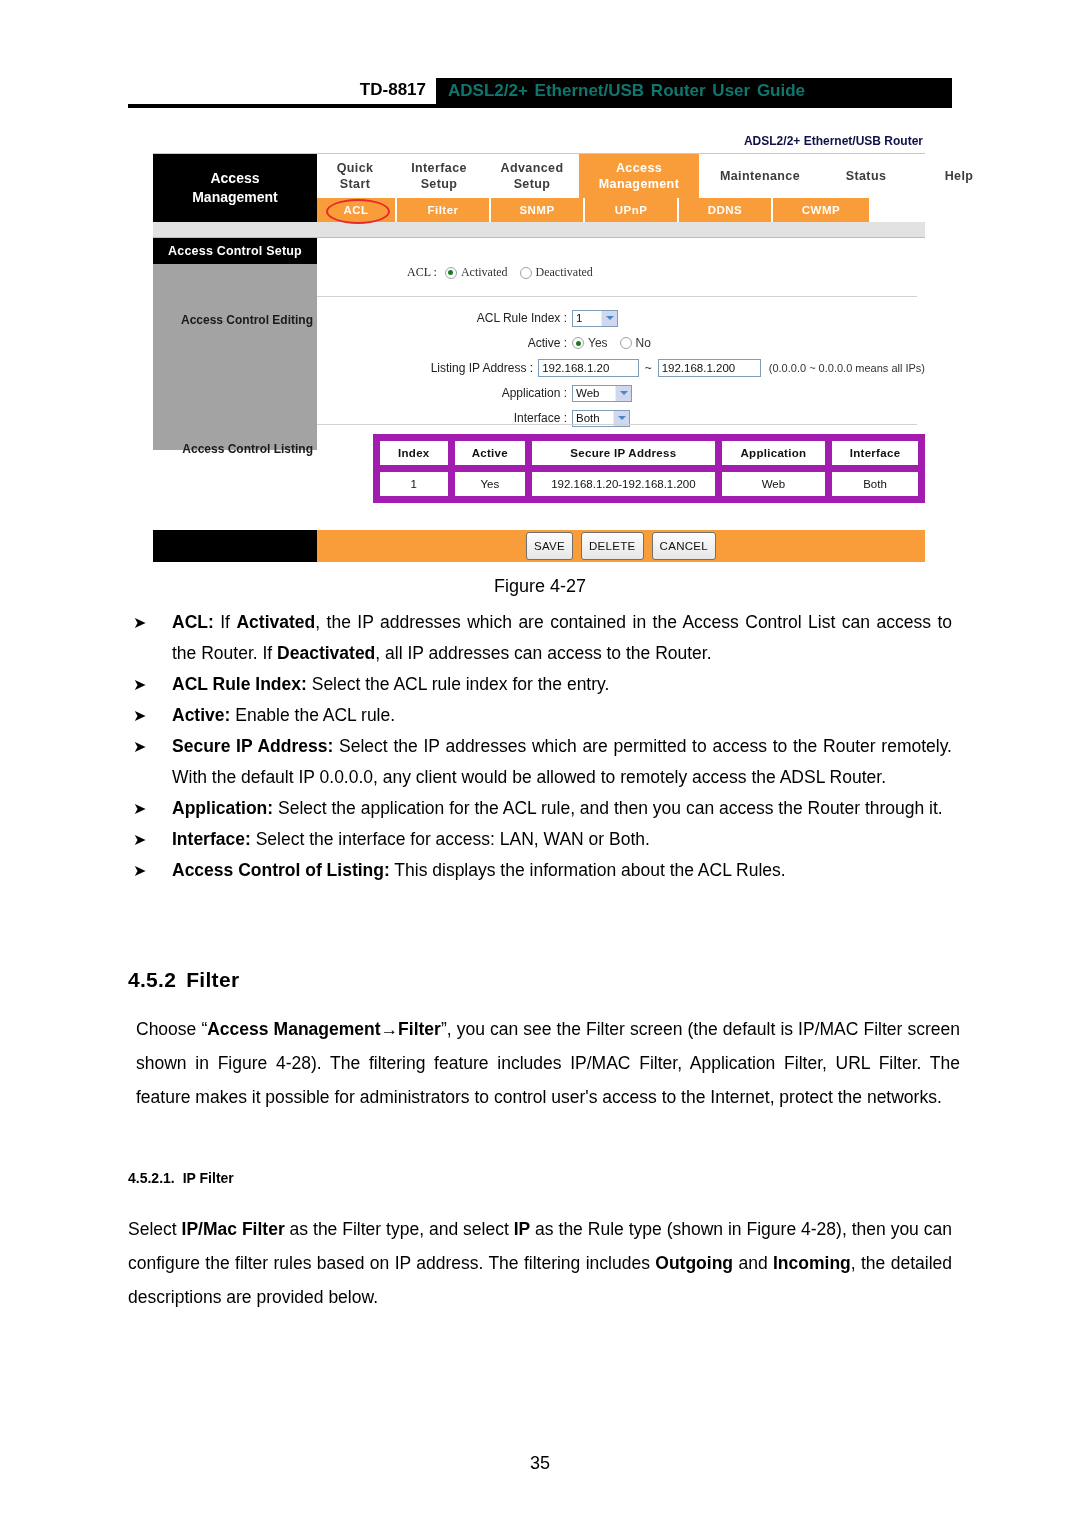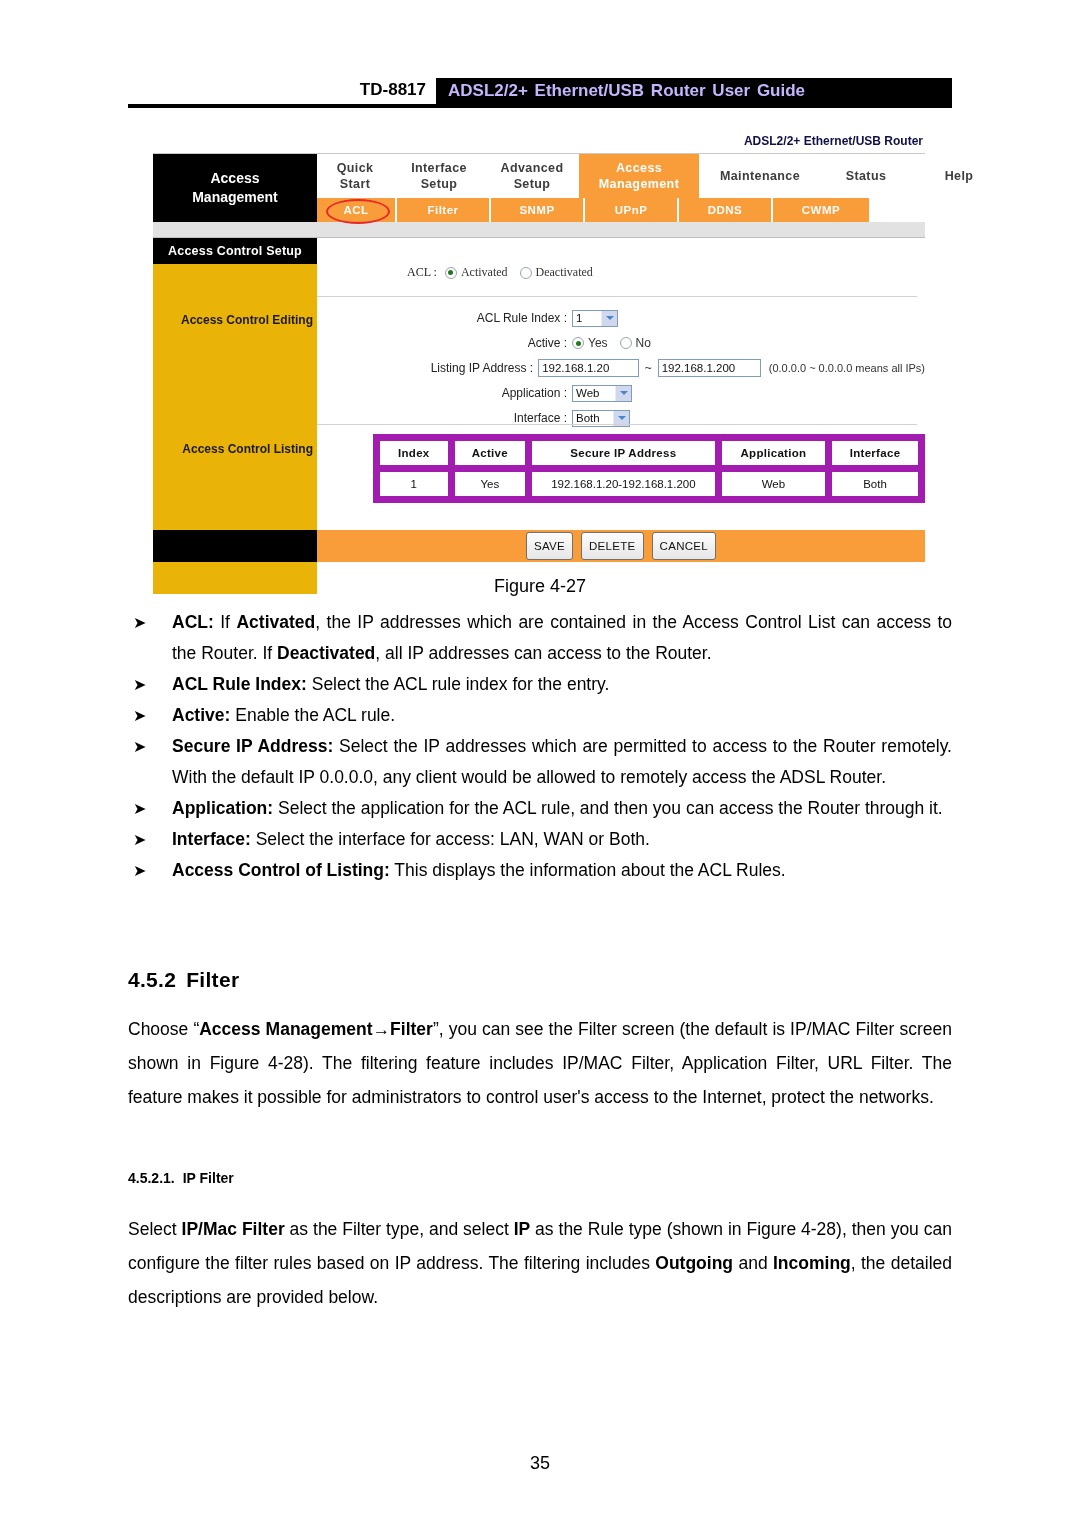--- a/index.html
+++ b/index.html
@@ -46,21 +46,21 @@
     right: 0;
     top: 0;
     width: 516px;
     height: 27px;
     background: #000;
   }
   .doc-header .blackbar span {
     position: absolute;
     left: 12px;
     top: 3px;
-    color: #c4b5fd;
+    color: #0f766e;
     font-size: 17px;
     font-weight: bold;
     white-space: nowrap;
     word-spacing: 2px;
   }
 
   
   .router-shot {
     position: absolute;
     left: 153px;
@@ -186,22 +186,22 @@
 
   
   .router-body {
     position: relative;
     height: 292px;
   }
   .left-panel {
     position: absolute;
     left: 0; top: 0;
     width: 164px;
-    height: 356px;
-    background: #eab308;
+    height: 212px;
+    background: #a3a3a3;
   }
   .lp-title {
     height: 26px;
     background: #000;
     color: #fff;
     font-size: 12.5px;
     font-weight: bold;
     display: flex;
     align-items: center;
     justify-content: center;
@@ -432,21 +432,21 @@
     top: 968px;
     margin: 0;
     font-size: 21px;
     font-weight: bold;
     letter-spacing: 0.3px;
   }
   h2.sec .num { margin-right: 10px; }
 
   .para1 {
     position: absolute;
-    left: 128px;
+    left: 136px;
     top: 1012px;
     width: 824px;
     font-size: 17.5px;
     line-height: 34px;
     text-align: justify;
   }
   h3.subsec {
     position: absolute;
     left: 128px;
     top: 1170px;

